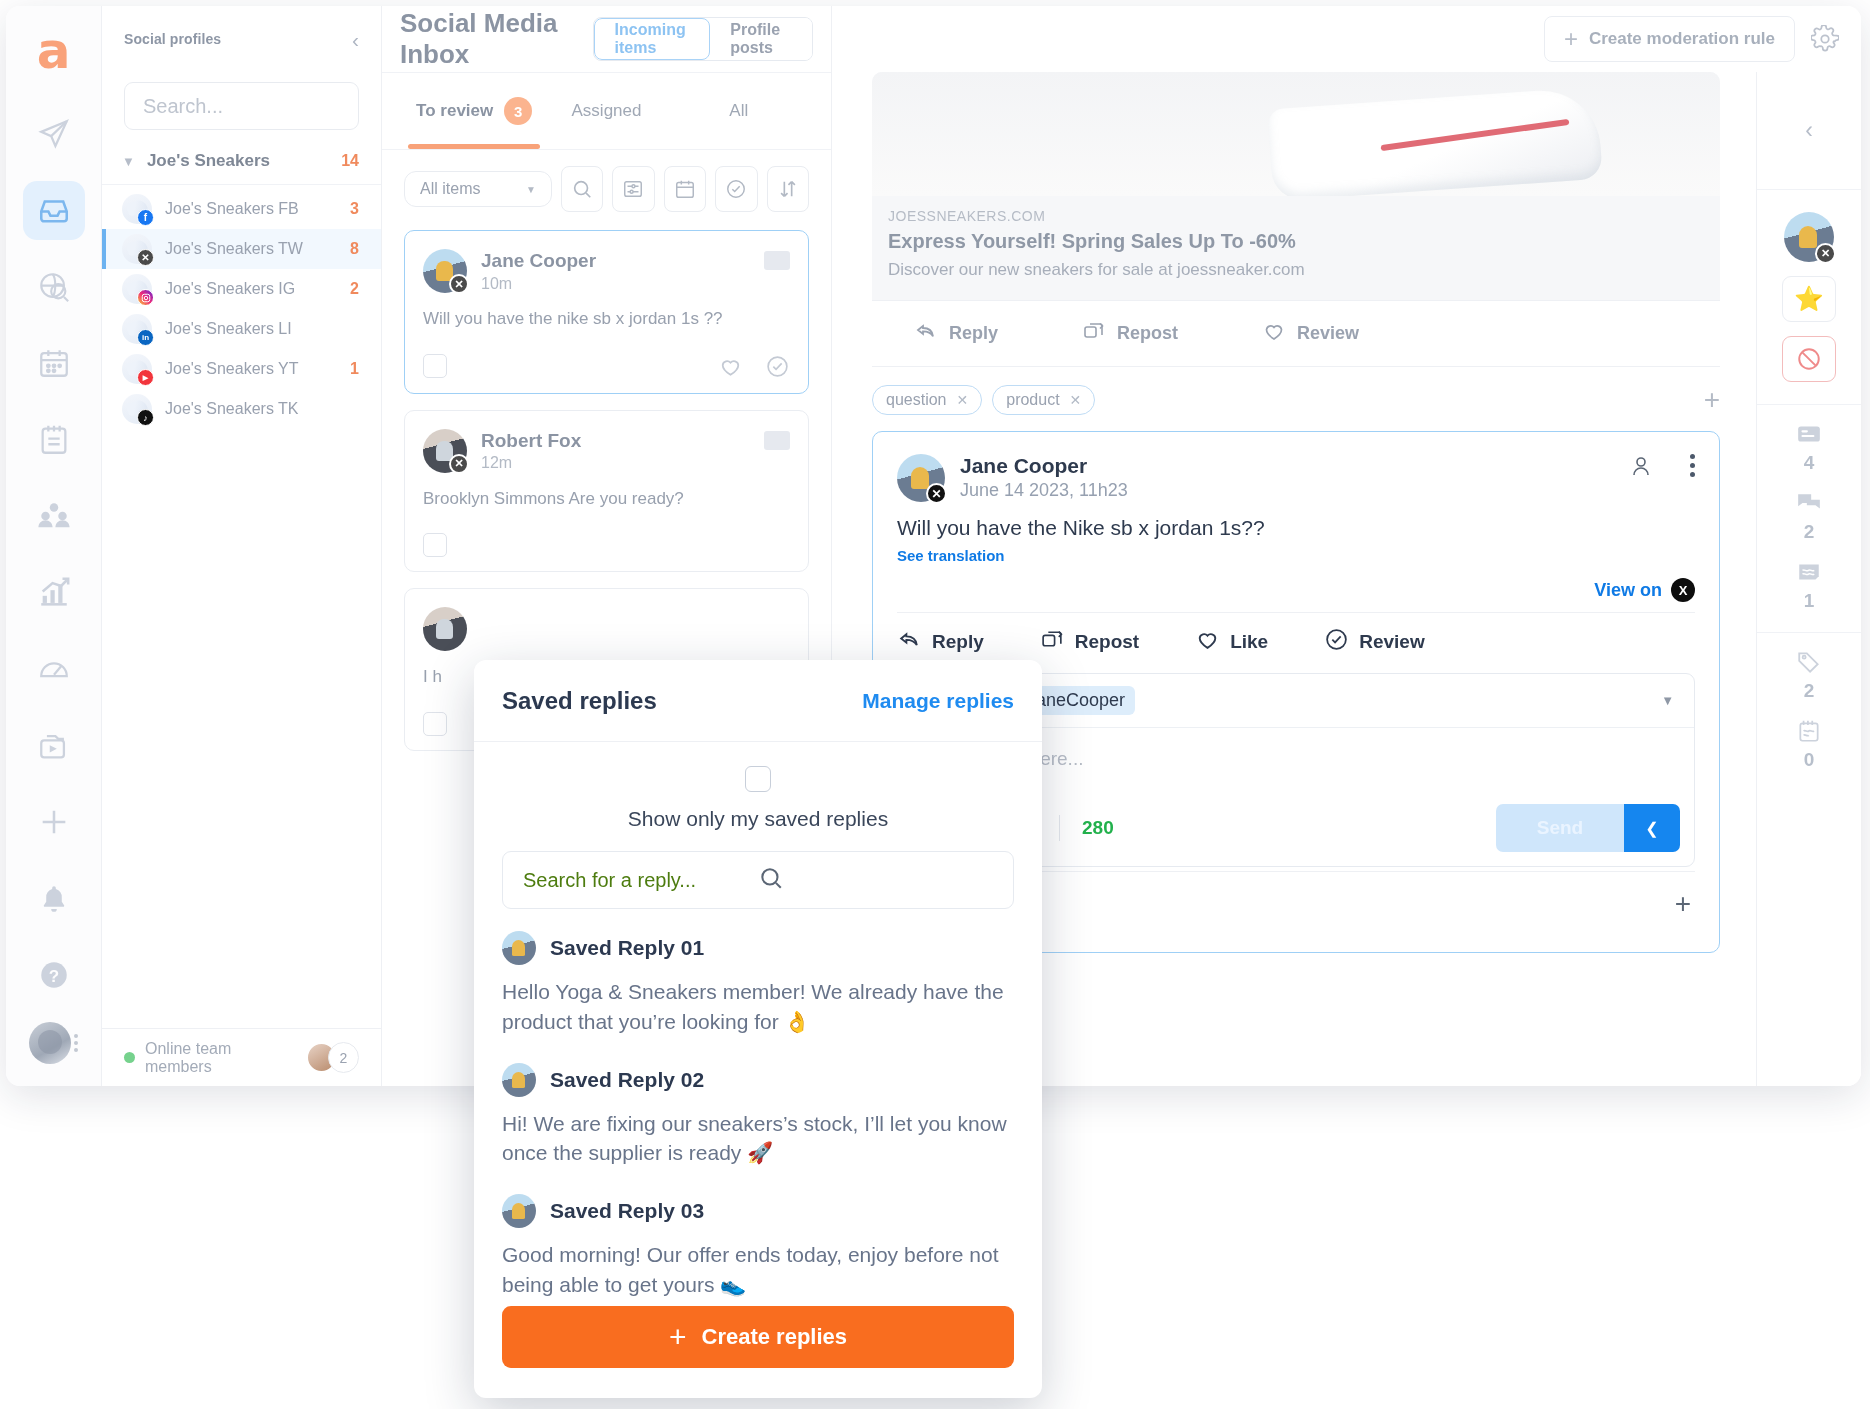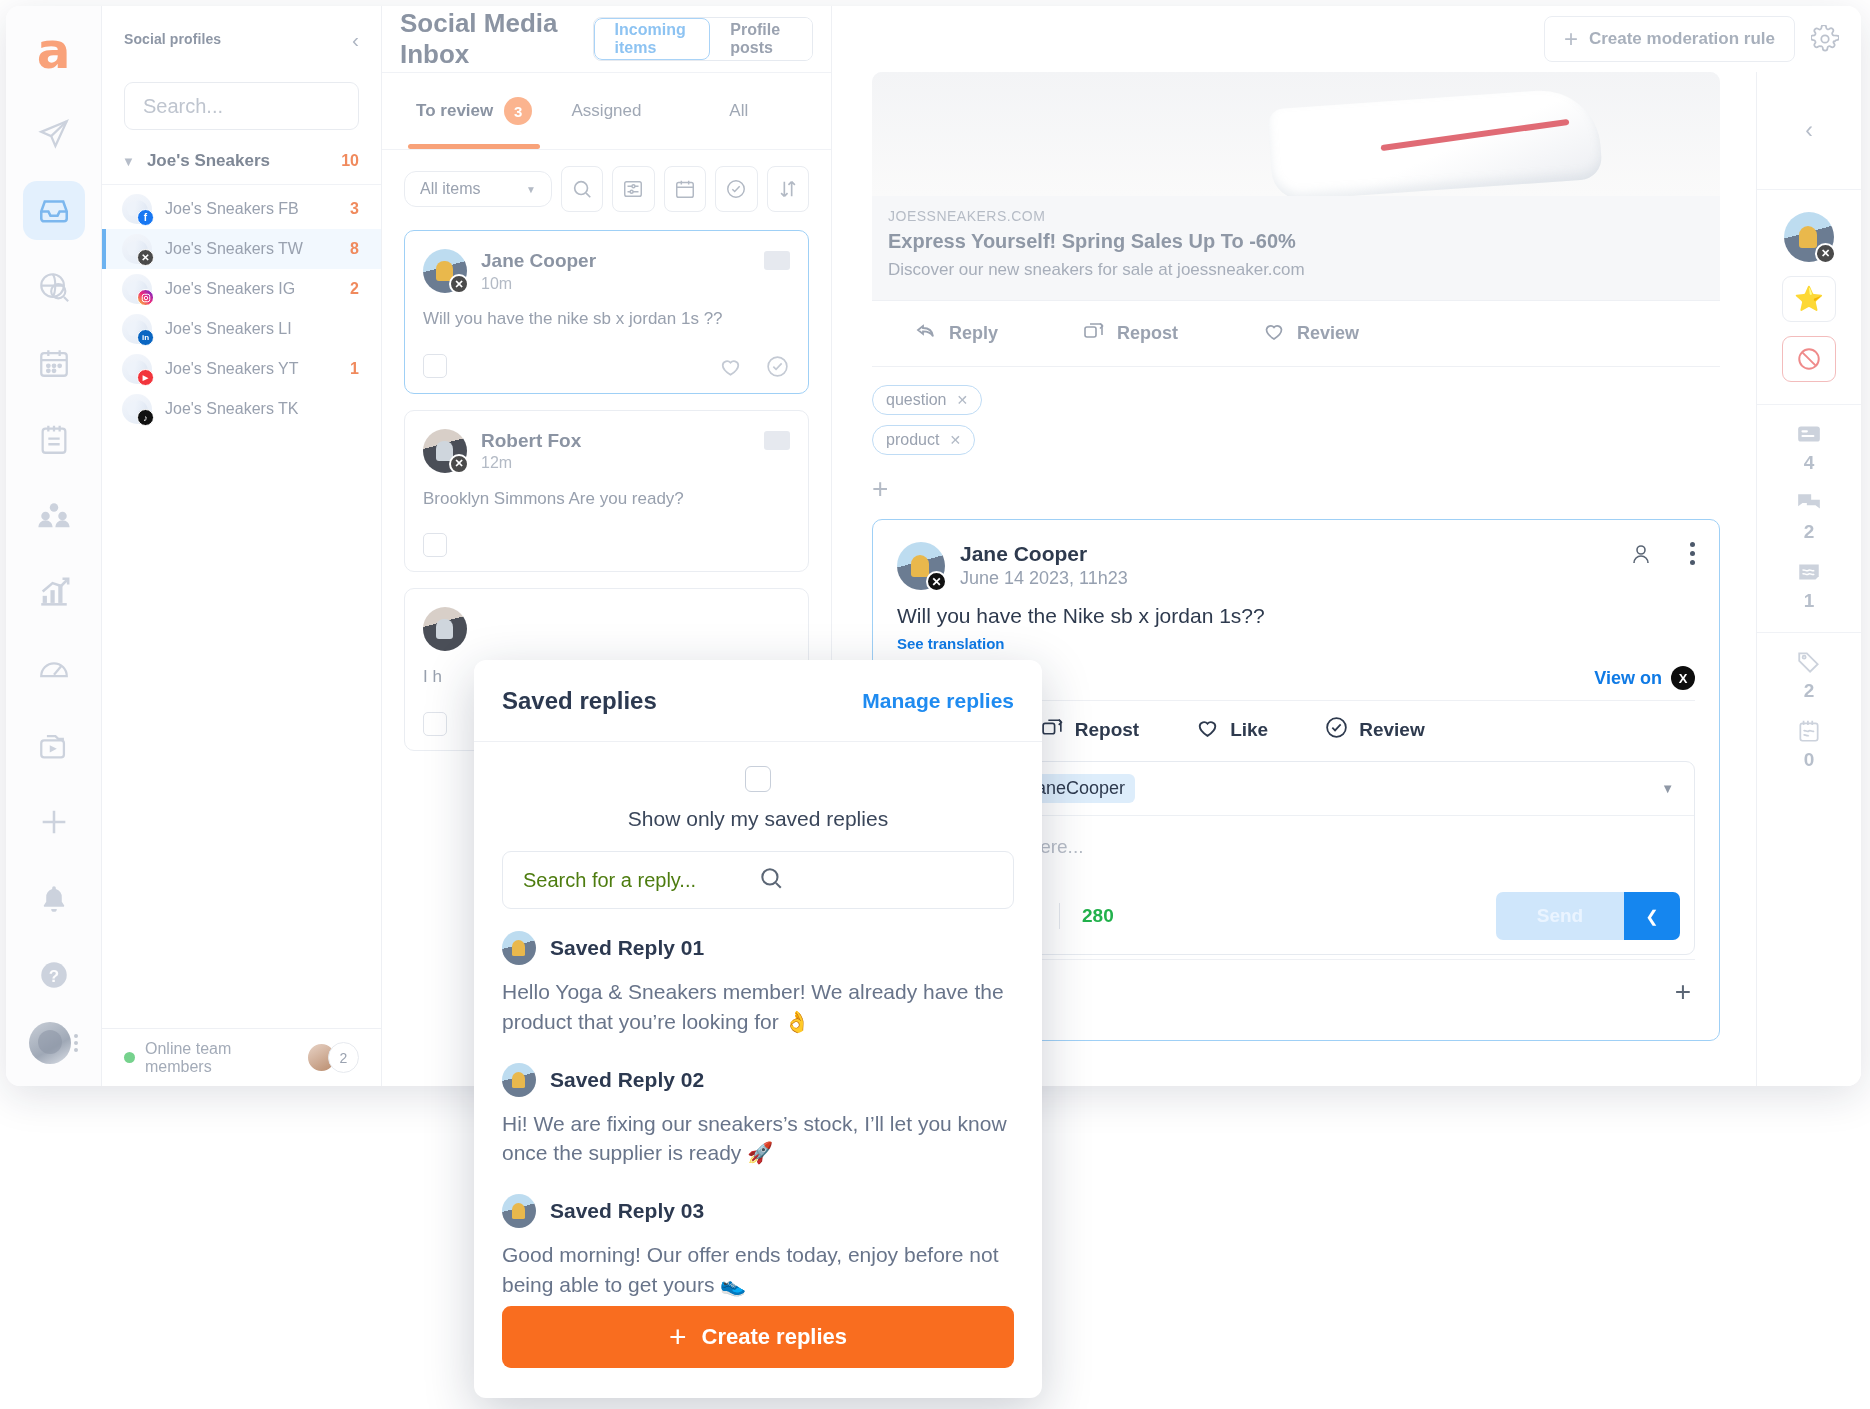--- a/index.html
+++ b/index.html
@@ -325,23 +325,22 @@
     padding: 18px 0; margin-top: 0;
   }
   .act-item {
     display: flex; align-items: center; gap: 11px;
     font-size: 18px; font-weight: 700; color: #9aa2b0;
     padding: 0 42px;
   }
   .act-item svg { width: 24px; height: 24px; }
 
   .tags-row {
-    display: flex; align-items: flex-start; gap: 10px;
+    display: flex; align-items: center; gap: 10px;
     padding: 18px 0 16px;
-    flex-direction: column;
   }
   .tag {
     height: 30px; border: 1px solid #bfdcf5; border-radius: 15px;
     background: #fff; display: flex; align-items: center; gap: 10px;
     padding: 0 13px; font-size: 16px; color: #9aa2b0;
   }
   .tag .x { color: #b2bac6; font-size: 14px; }
   .tags-sp { flex: 1; }
   .tag-plus { font-size: 28px; color: #b4bbc6; line-height: 1; }
 
@@ -640,21 +639,21 @@
                 <circle cx="11" cy="11" r="7"></circle>
                 <path d="M16.5 16.5L21 21"></path>
               </svg>
           </span>
         </div>
       </div>
 
       <div class="group-row">
         <span class="group-caret">▼</span>
         <span class="group-name">Joe's Sneakers</span>
-        <span class="group-count">10</span>
+        <span class="group-count">14</span>
       </div>
 
       <div class="profile-list">
         <div class="profile-item">
           <div class="pf-avatar">
               <div class="shoe"></div>
             <div class="pf-badge fb">f</div>
             </div>
           <span class="pf-name">Joe's Sneakers FB</span>
           <span class="pf-count">3</span>

